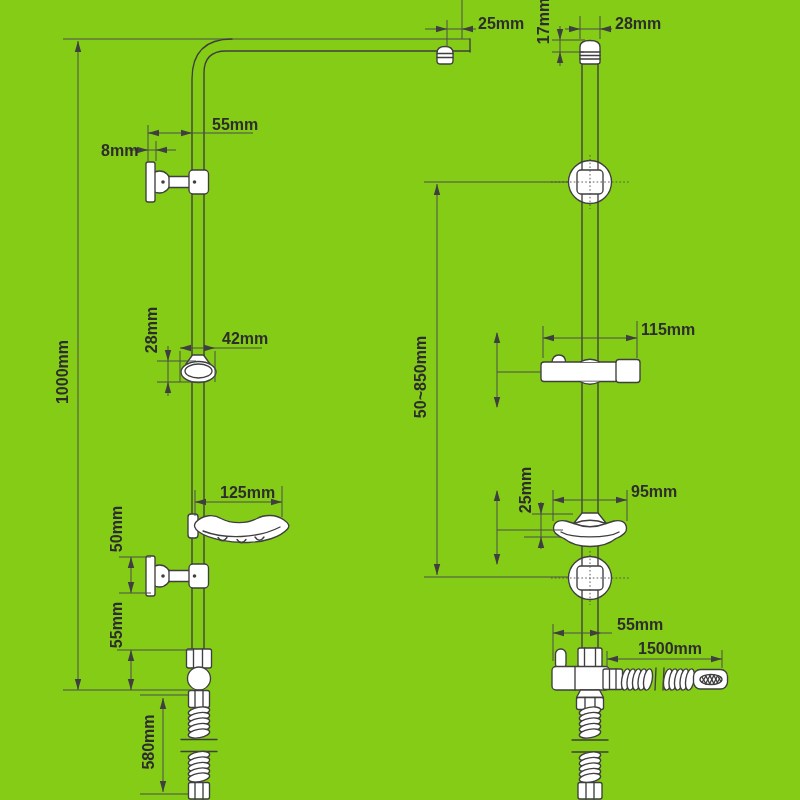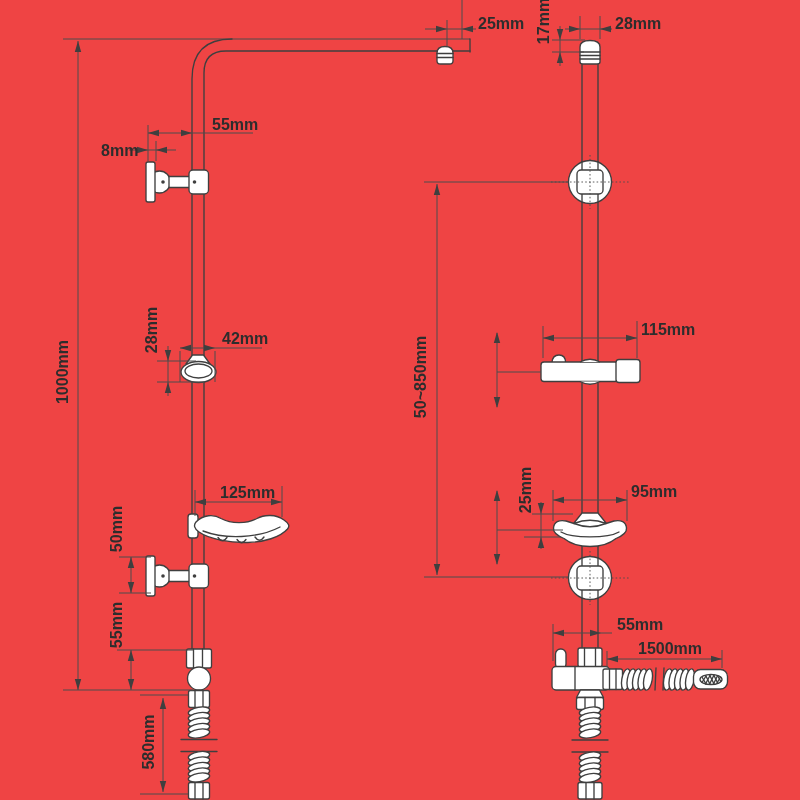--- a/index.html
+++ b/index.html
@@ -1,16 +1,16 @@
 <!DOCTYPE html>
 <html><head>
 <meta charset="utf-8">
 <style>
   html,body{margin:0;padding:0;background:#ffffff;}
-  .page{width:800px;height:800px;background:#ef4444;position:relative;overflow:hidden;}
+  .page{width:800px;height:800px;background:#84cc16;position:relative;overflow:hidden;}
   svg{display:block;}
   .part{stroke:#3f3f3f;stroke-width:1.35;fill:none;stroke-linecap:round;stroke-linejoin:round;}
   .partf{stroke:#3f3f3f;stroke-width:1.35;fill:#ffffff;stroke-linejoin:round;}
   .dim{stroke:#4d4d4d;stroke-width:1;fill:none;}
   .dash{stroke:#4d4d4d;stroke-width:0.9;fill:none;stroke-dasharray:1.6 2.2;}
   .ah{fill:#3f3f3f;stroke:none;}
   .dot{fill:#3f3f3f;stroke:none;}
   .lbl{font-family:"Liberation Sans",sans-serif;font-size:16px;font-weight:700;fill:#2d2d2d;}
 </style>
 </head>

